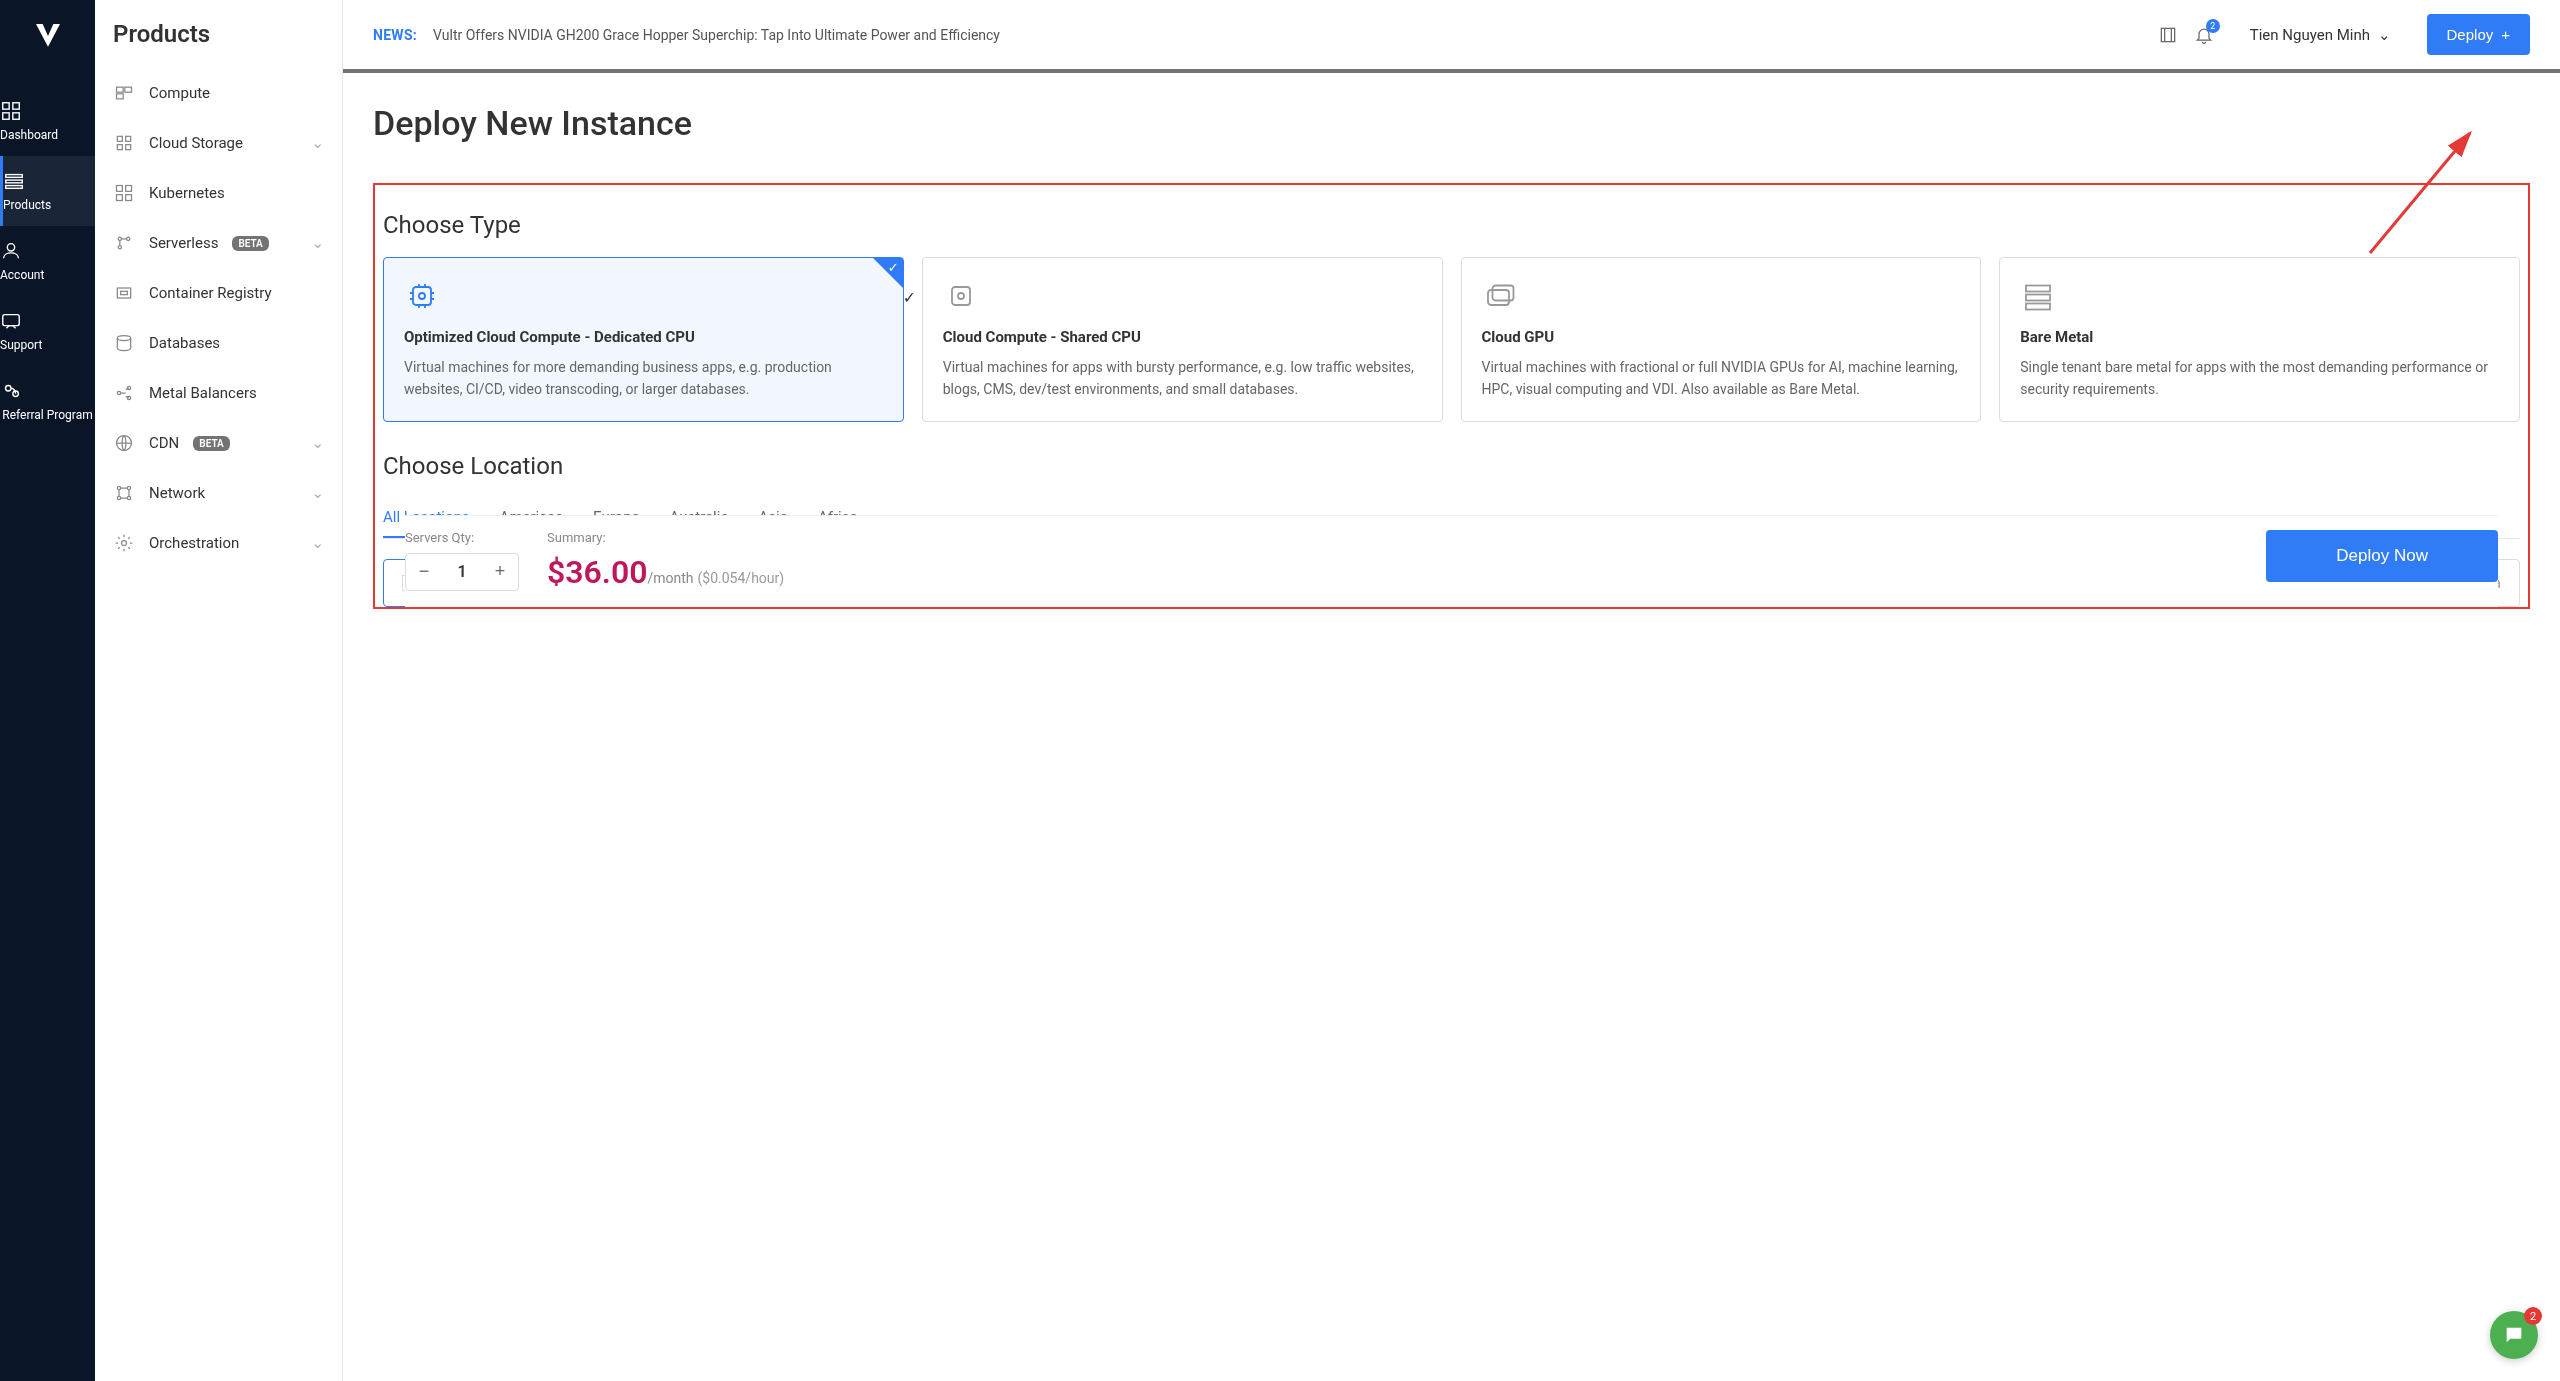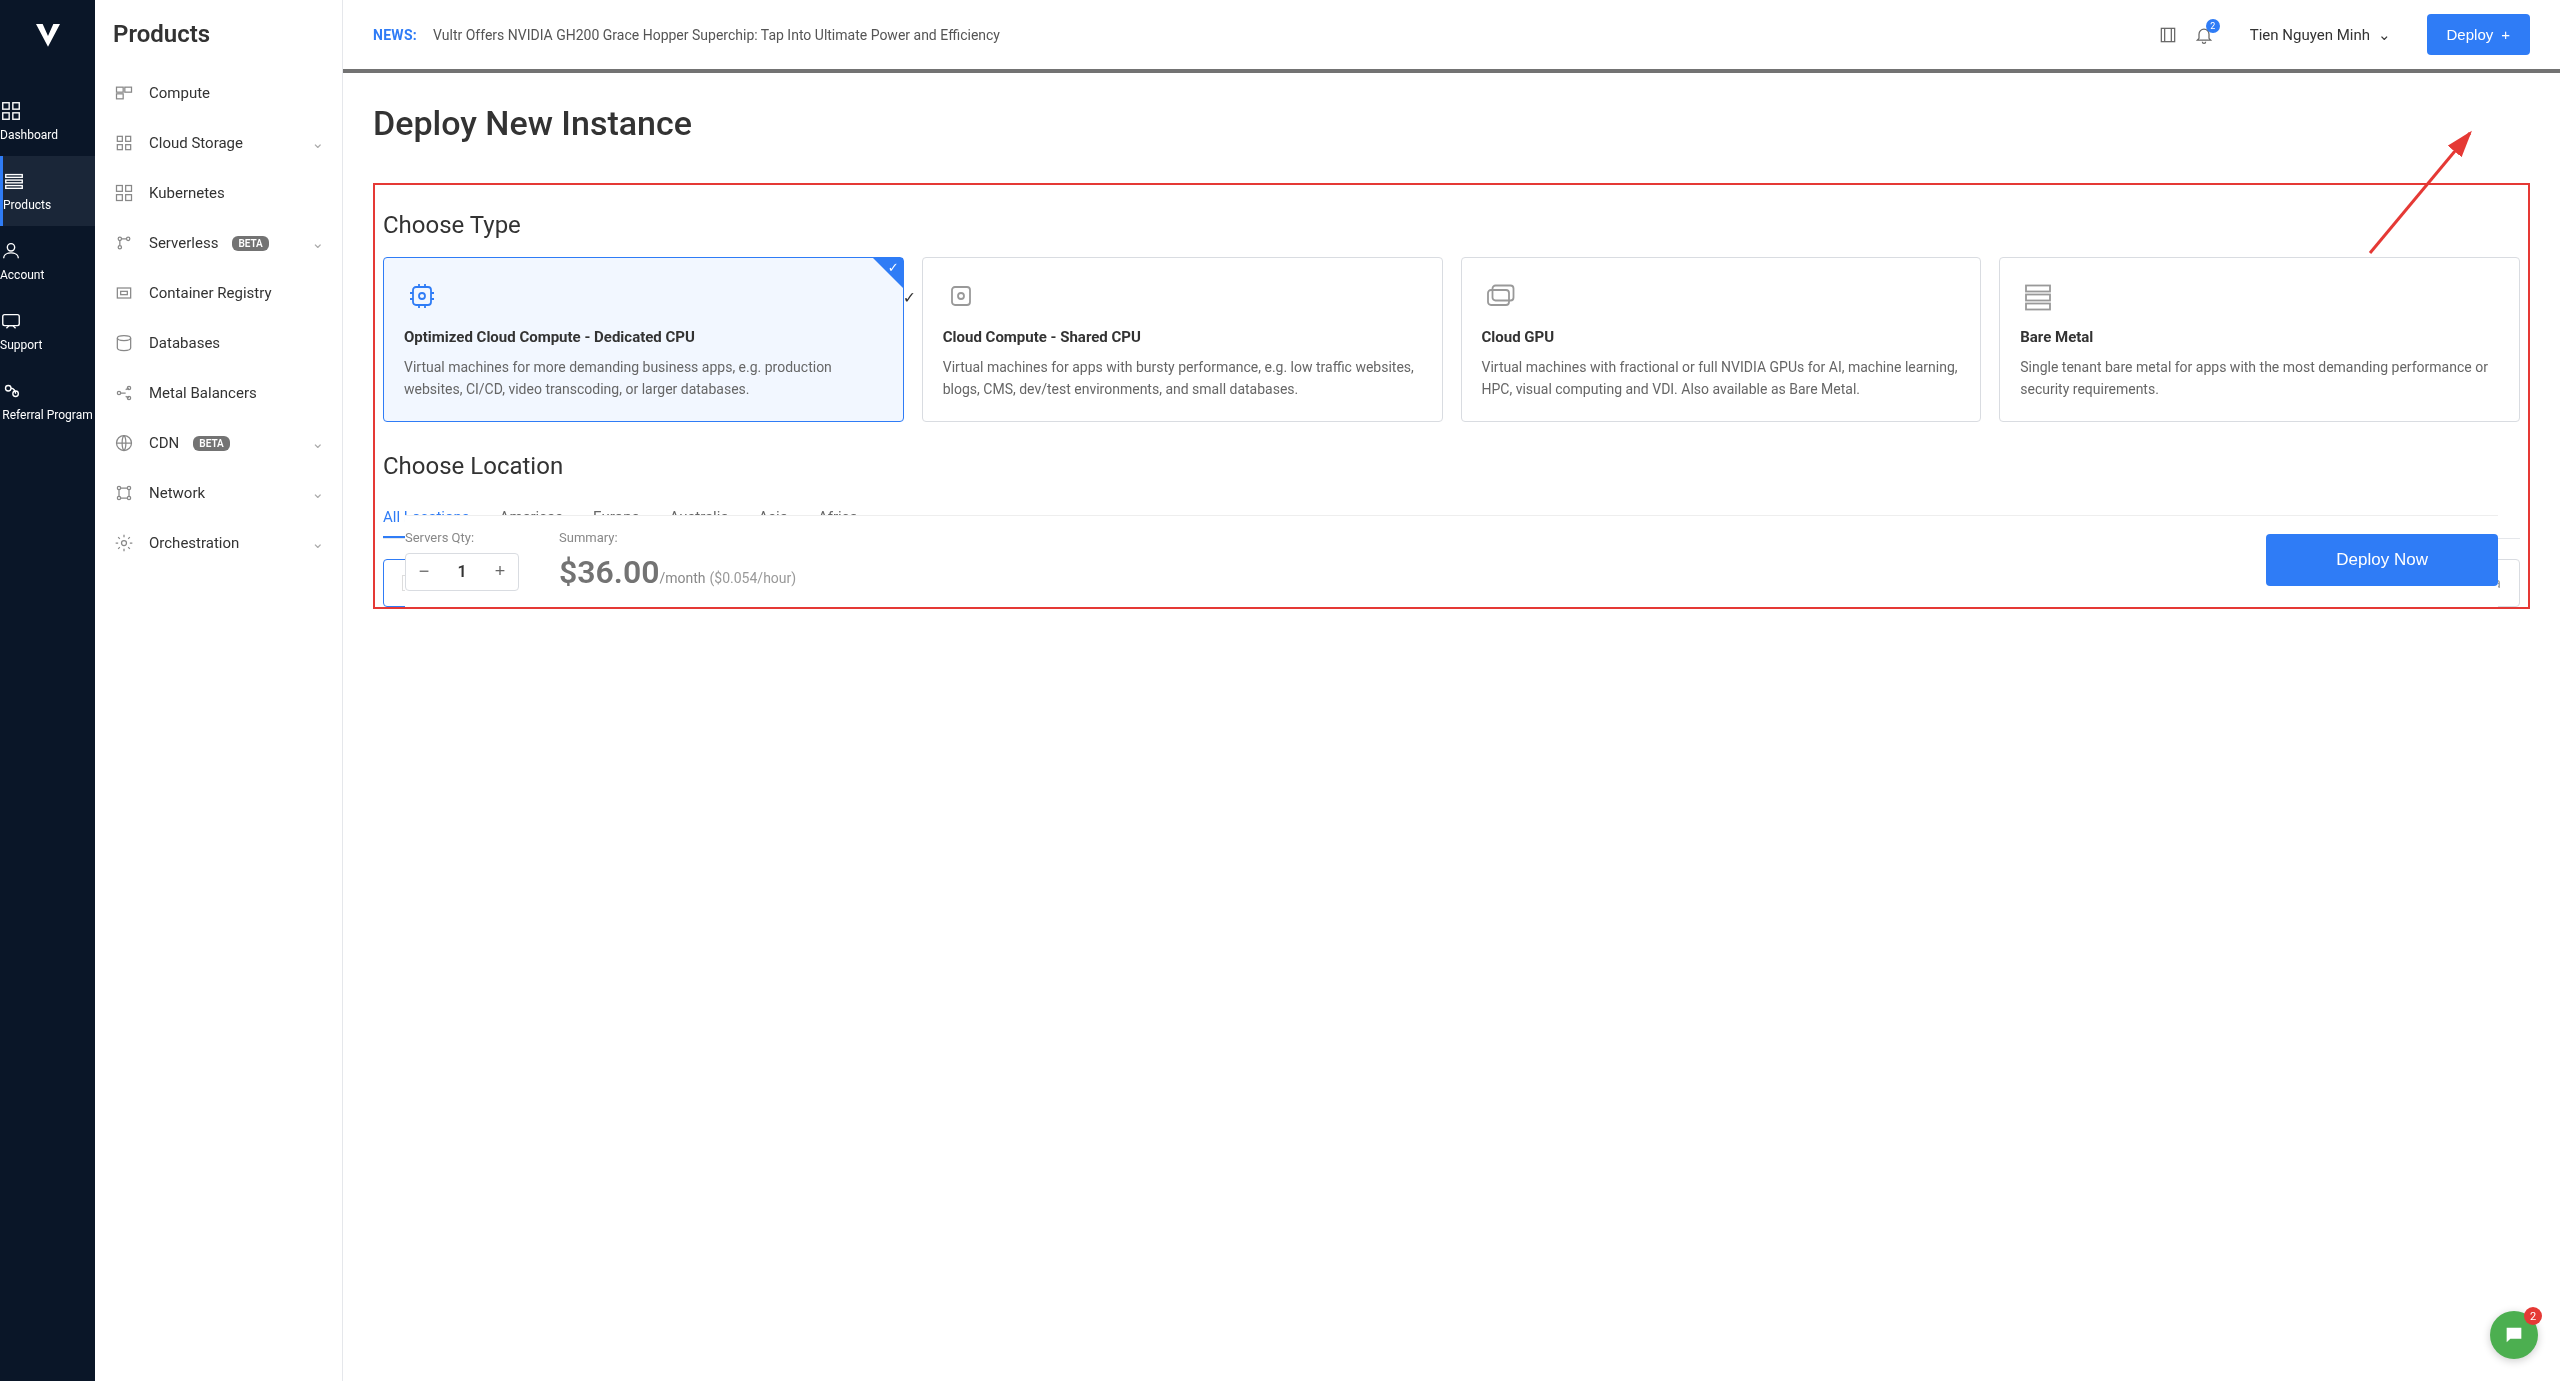--- a/index.html
+++ b/index.html
@@ -60,27 +60,27 @@
 .loc-grid { display: grid; grid-template-columns: repeat(4, 1fr); gap: 18px; }
 .loc-card { border: 1px solid #d9dce1; border-radius: 4px; padding: 14px 18px; cursor: pointer; display: flex; align-items: center; gap: 12px; position: relative; background: #fff; }
 .loc-card.selected { border-color: #2f7cf6; }
 .loc-card.selected::after { content: ''; position: absolute; top: 0; right: 0; width: 0; height: 0; border-top: 26px solid #2f7cf6; border-left: 26px solid transparent; }
 .loc-card.selected .check { position: absolute; top: 1px; right: 3px; color: #fff; font-size: 12px; z-index: 1; }
 .flag { width: 24px; height: 16px; display: inline-block; }
 .loc-name { font-weight: 700; color: #333; font-size: 15px; }
 .loc-country { margin-left: auto; color: #999; font-size: 14px; }
 
 
-.bottom-bar { position: absolute; bottom: 0; left: 30px; right: 30px; background: #fff; display: flex; align-items: center; padding: 14px 0 16px; border-top: 1px solid #eee; gap: 40px; }
+.bottom-bar { position: absolute; bottom: 0; left: 30px; right: 30px; background: #fff; display: flex; align-items: flex-start; padding: 14px 0 16px; border-top: 1px solid #eee; gap: 28px; }
 .qty-block, .summary-block { display: flex; flex-direction: column; gap: 8px; }
 .bb-label { font-size: 13px; color: #888; }
 .qty-ctrl { display: flex; align-items: center; border: 1px solid #d9dce1; border-radius: 4px; }
 .qty-btn { width: 36px; height: 36px; background: none; border: none; cursor: pointer; color: #666; font-size: 18px; }
 .qty-val { width: 40px; text-align: center; font-weight: 600; }
-.price { font-size: 32px; font-weight: 600; color: #737373; }
+.price { font-size: 32px; font-weight: 600; color: #be185d; }
 .price-unit { font-size: 14px; color: #888; font-weight: 400; }
 .price-hour { font-size: 14px; color: #999; font-weight: 400; }
 .deploy-now { margin-left: auto; background: #2f7cf6; color: #fff; border: none; padding: 16px 70px; border-radius: 4px; font-size: 17px; font-weight: 500; cursor: pointer; }
 
 
 .chat-fab { position: fixed; bottom: 22px; right: 22px; width: 48px; height: 48px; border-radius: 50%; background: #4caf50; display: flex; align-items: center; justify-content: center; cursor: pointer; box-shadow: 0 2px 8px rgba(0,0,0,0.2); }
 .chat-fab svg { width: 22px; height: 22px; fill: #fff; }
 .chat-badge { position: absolute; top: -4px; right: -4px; background: #e53935; color: #fff; border-radius: 50%; width: 18px; height: 18px; font-size: 11px; display: flex; align-items: center; justify-content: center; }
 
 

